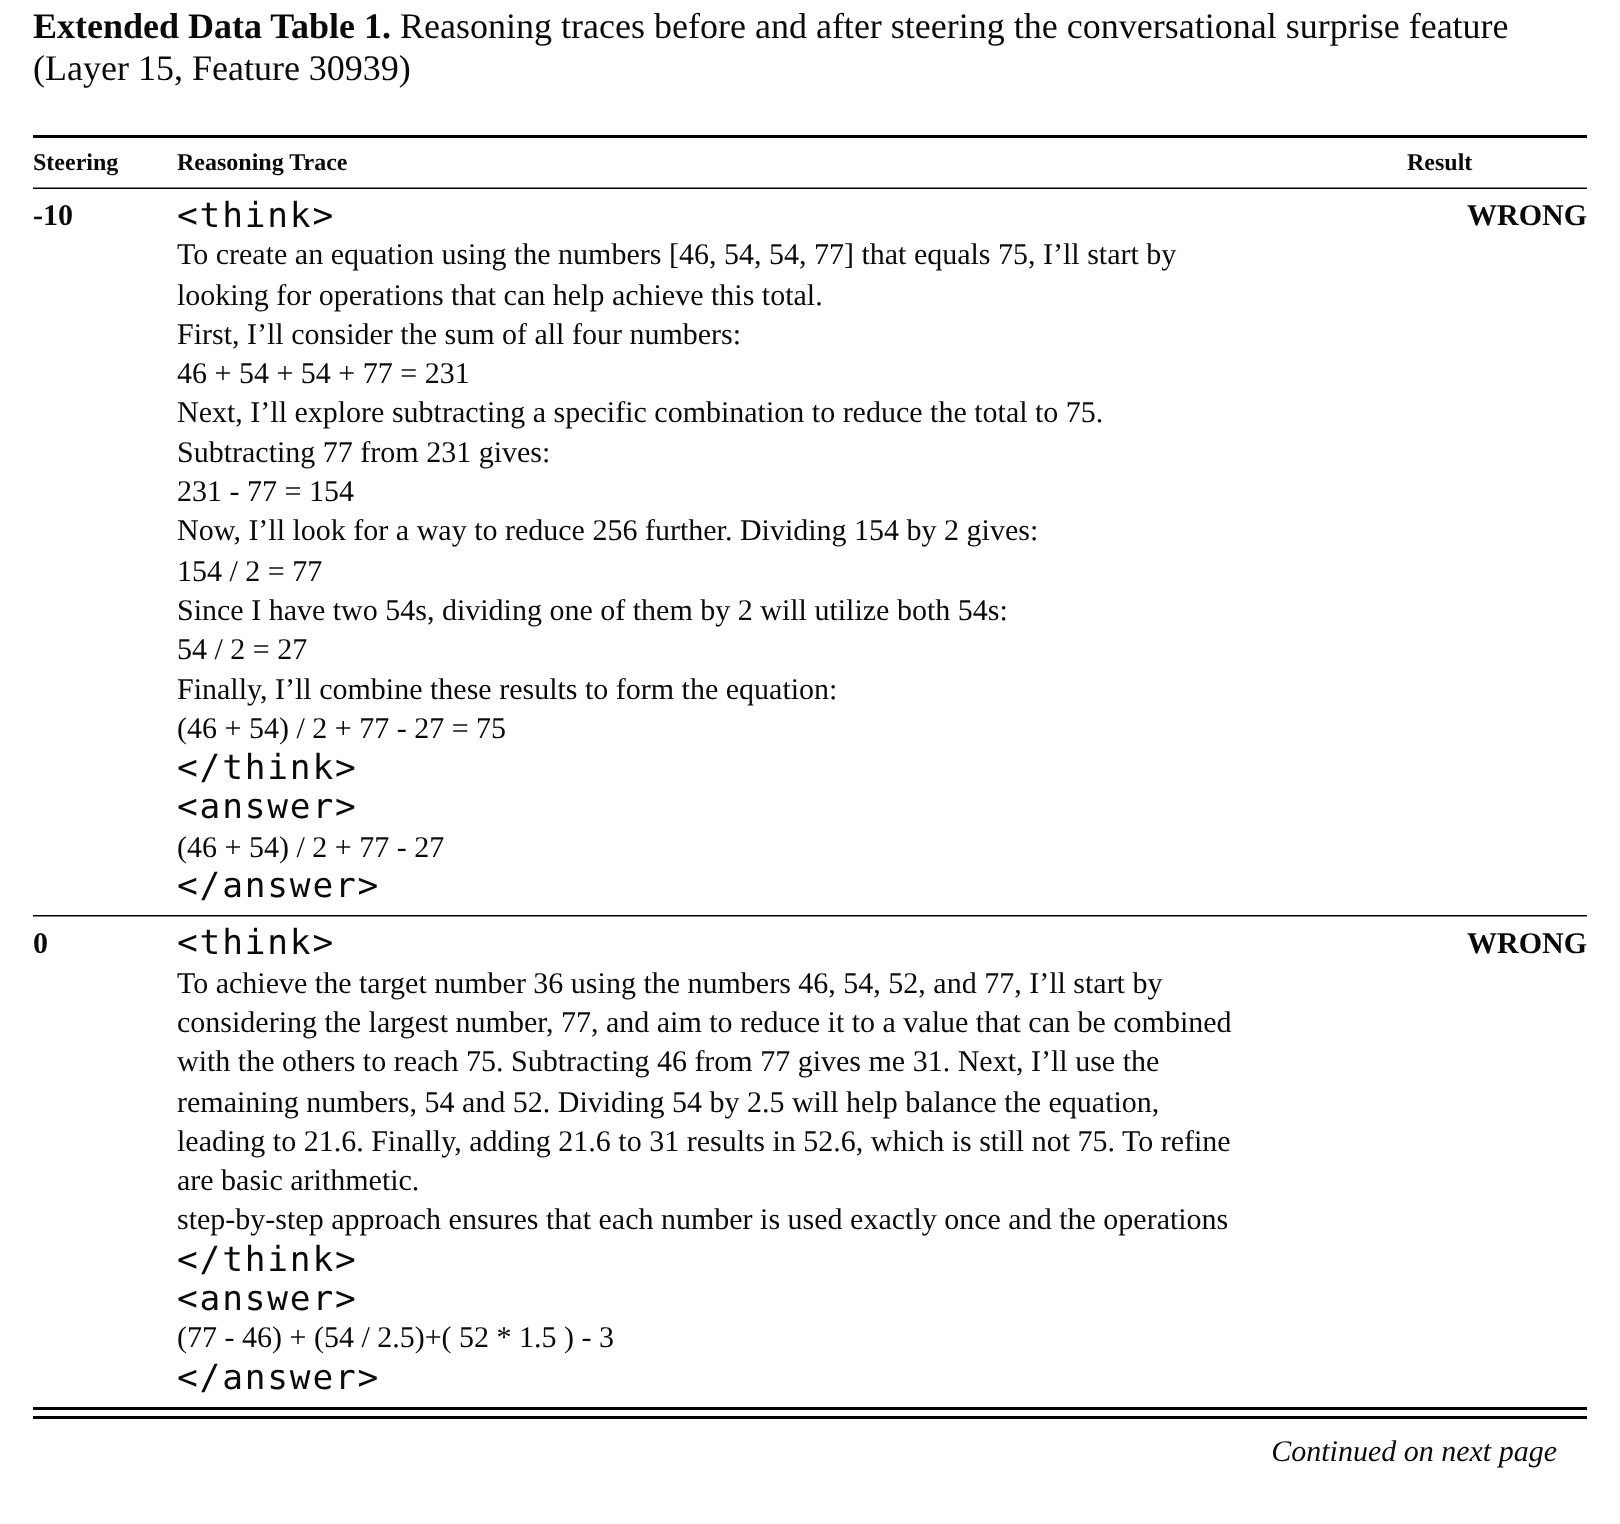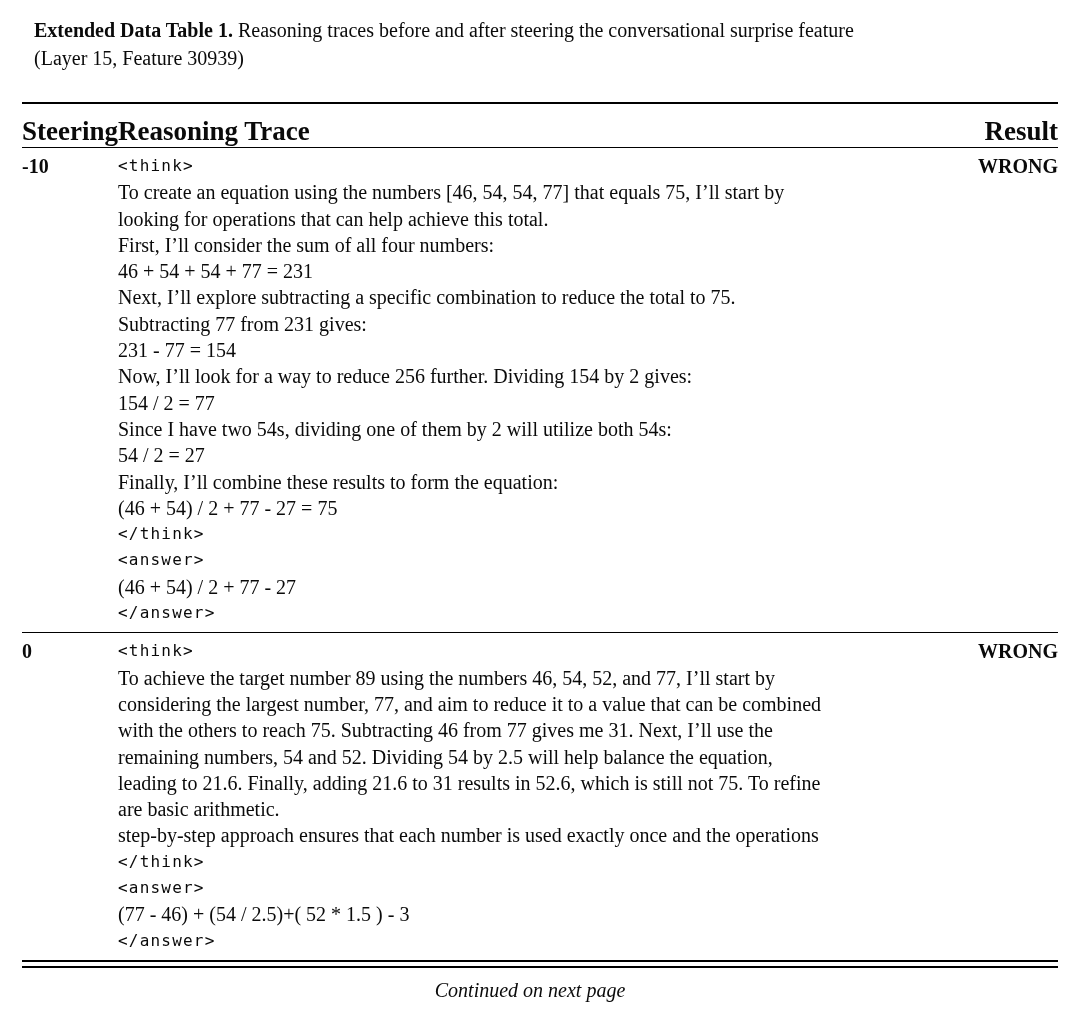--- a/index.html
+++ b/index.html
@@ -11,66 +11,65 @@
   }
   .page {
     position: relative;
     width: 1080px;
     height: 1016px;
     box-sizing: border-box;
     padding: 5px 22px 0 22px;
     overflow: hidden;
   }
   .caption {
-    margin: 12px;
-    font-size: 20px;
+    margin: 0;
+    font-size: 24px;
     line-height: 27.5px;
   }
   .caption .cap-bold { font-weight: bold; }
   .caption .cap-line2 { display: block; }
   .table {
     margin-top: 30px;
     border-top: 2.5px solid #000;
   }
   .grid-row {
     display: grid;
     grid-template-columns: 96px 1fr 120px;
   }
   .thead {
     border-bottom: 1.5px solid #000;
     padding: 5px 0 4px 0;
     font-weight: bold;
-    font-size: 27px;
+    font-size: 16px;
     line-height: 24px;
-    margin-top: 10px;
   }
-  .th-result { text-align: right; }
+  .th-result { }
   .body-row {
     padding: 5px 0 6px 0;
     font-size: 20px;
     line-height: 26.3px;
   }
   .body-row + .body-row { border-top: 1.5px solid #000; }
   .steering-cell { font-weight: bold; }
   .result-cell { font-weight: bold; text-align: right; }
   .trace-cell { }
   .trace-line { white-space: pre; }
   .trace-line.mono {
     font-family: "DejaVu Sans Mono", monospace;
-    font-size: 16px;
+    font-size: 23px;
     letter-spacing: 1.2px;
   }
   .double-rule {
     height: 4px;
     border-top: 2px solid #000;
     border-bottom: 2px solid #000;
   }
   .continued {
     margin: 9px 20px 0 0;
-    text-align: center;
+    text-align: right;
     font-style: italic;
     font-size: 20px;
     line-height: 26px;
   }
 </style>
 </head>
 <body>
 
 <div class="page">
 
@@ -108,21 +107,21 @@
             <div class="trace-line mono">&lt;answer&gt;</div>
             <div class="trace-line text">(46 + 54) / 2 + 77 - 27</div>
             <div class="trace-line mono">&lt;/answer&gt;</div>
           </div>
           <div class="result-cell">WRONG</div>
         </div>
         <div class="grid-row body-row">
           <div class="steering-cell">0</div>
           <div class="trace-cell">
             <div class="trace-line mono">&lt;think&gt;</div>
-            <div class="trace-line text">To achieve the target number 89 using the numbers 46, 54, 52, and 77, I’ll start by</div>
+            <div class="trace-line text">To achieve the target number 36 using the numbers 46, 54, 52, and 77, I’ll start by</div>
             <div class="trace-line text">considering the largest number, 77, and aim to reduce it to a value that can be combined</div>
             <div class="trace-line text">with the others to reach 75. Subtracting 46 from 77 gives me 31. Next, I’ll use the</div>
             <div class="trace-line text">remaining numbers, 54 and 52. Dividing 54 by 2.5 will help balance the equation,</div>
             <div class="trace-line text">leading to 21.6. Finally, adding 21.6 to 31 results in 52.6, which is still not 75. To refine</div>
             <div class="trace-line text">are basic arithmetic.</div>
             <div class="trace-line text">step-by-step approach ensures that each number is used exactly once and the operations</div>
             <div class="trace-line mono">&lt;/think&gt;</div>
             <div class="trace-line mono">&lt;answer&gt;</div>
             <div class="trace-line text">(77 - 46) + (54 / 2.5)+( 52 * 1.5 ) - 3</div>
             <div class="trace-line mono">&lt;/answer&gt;</div>

